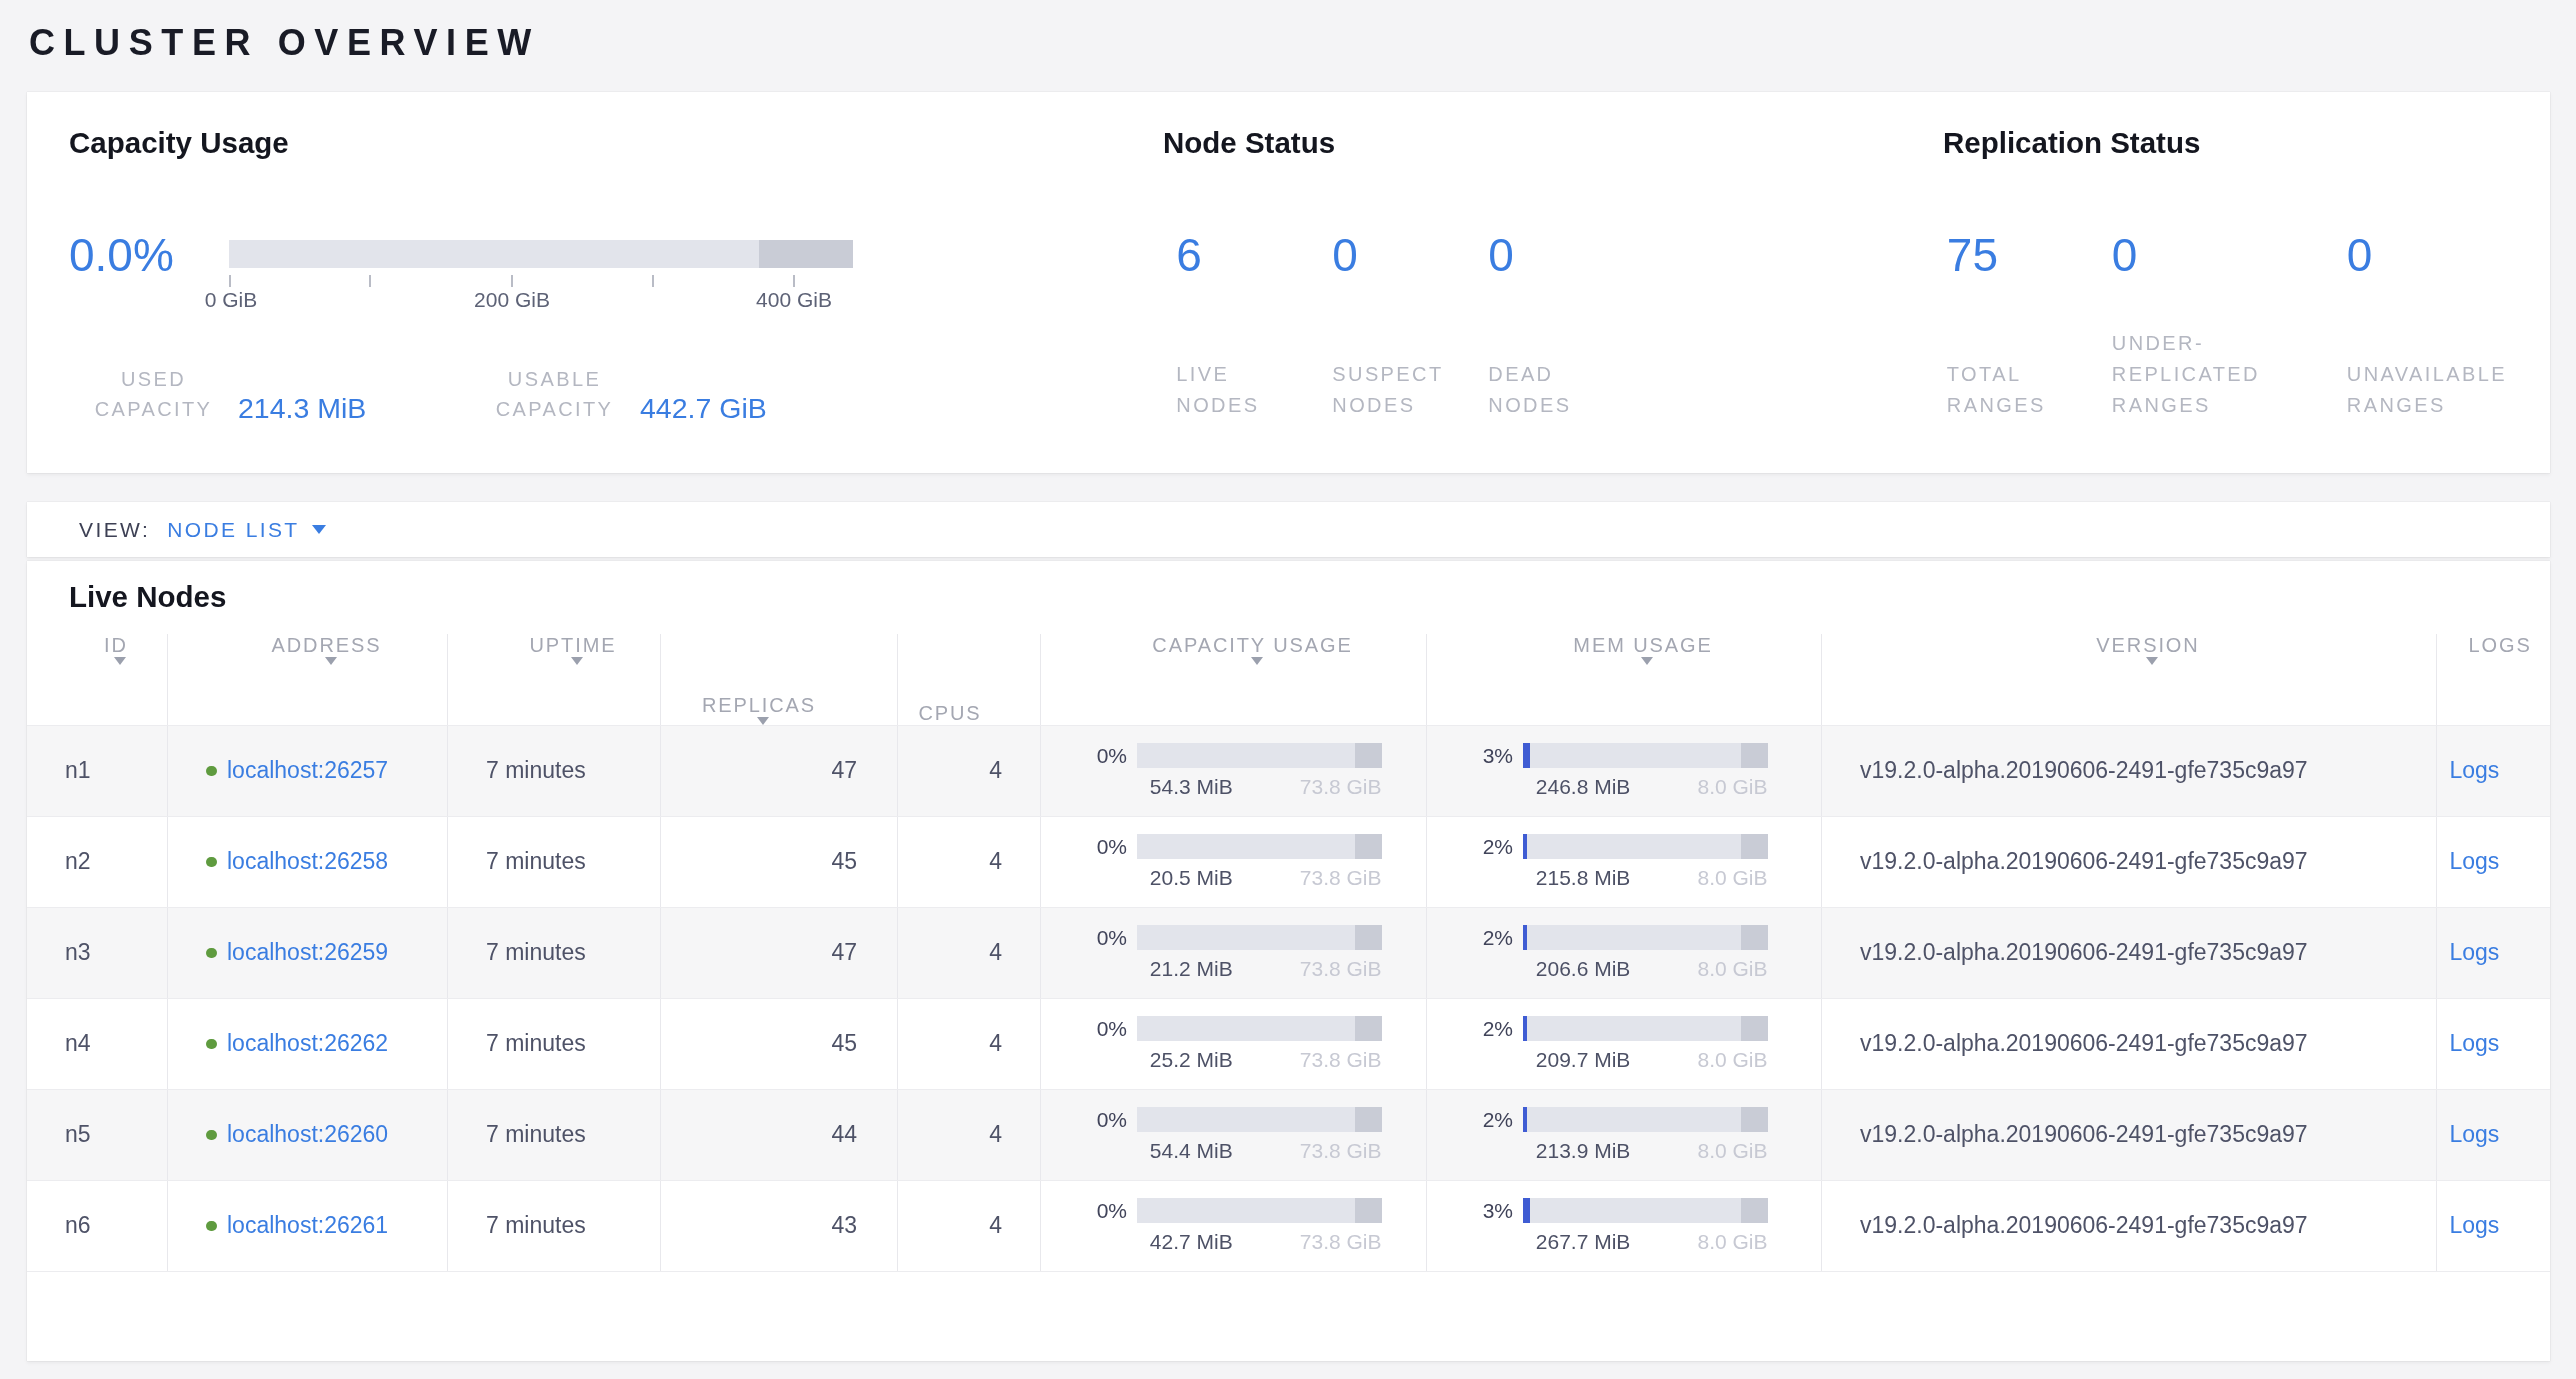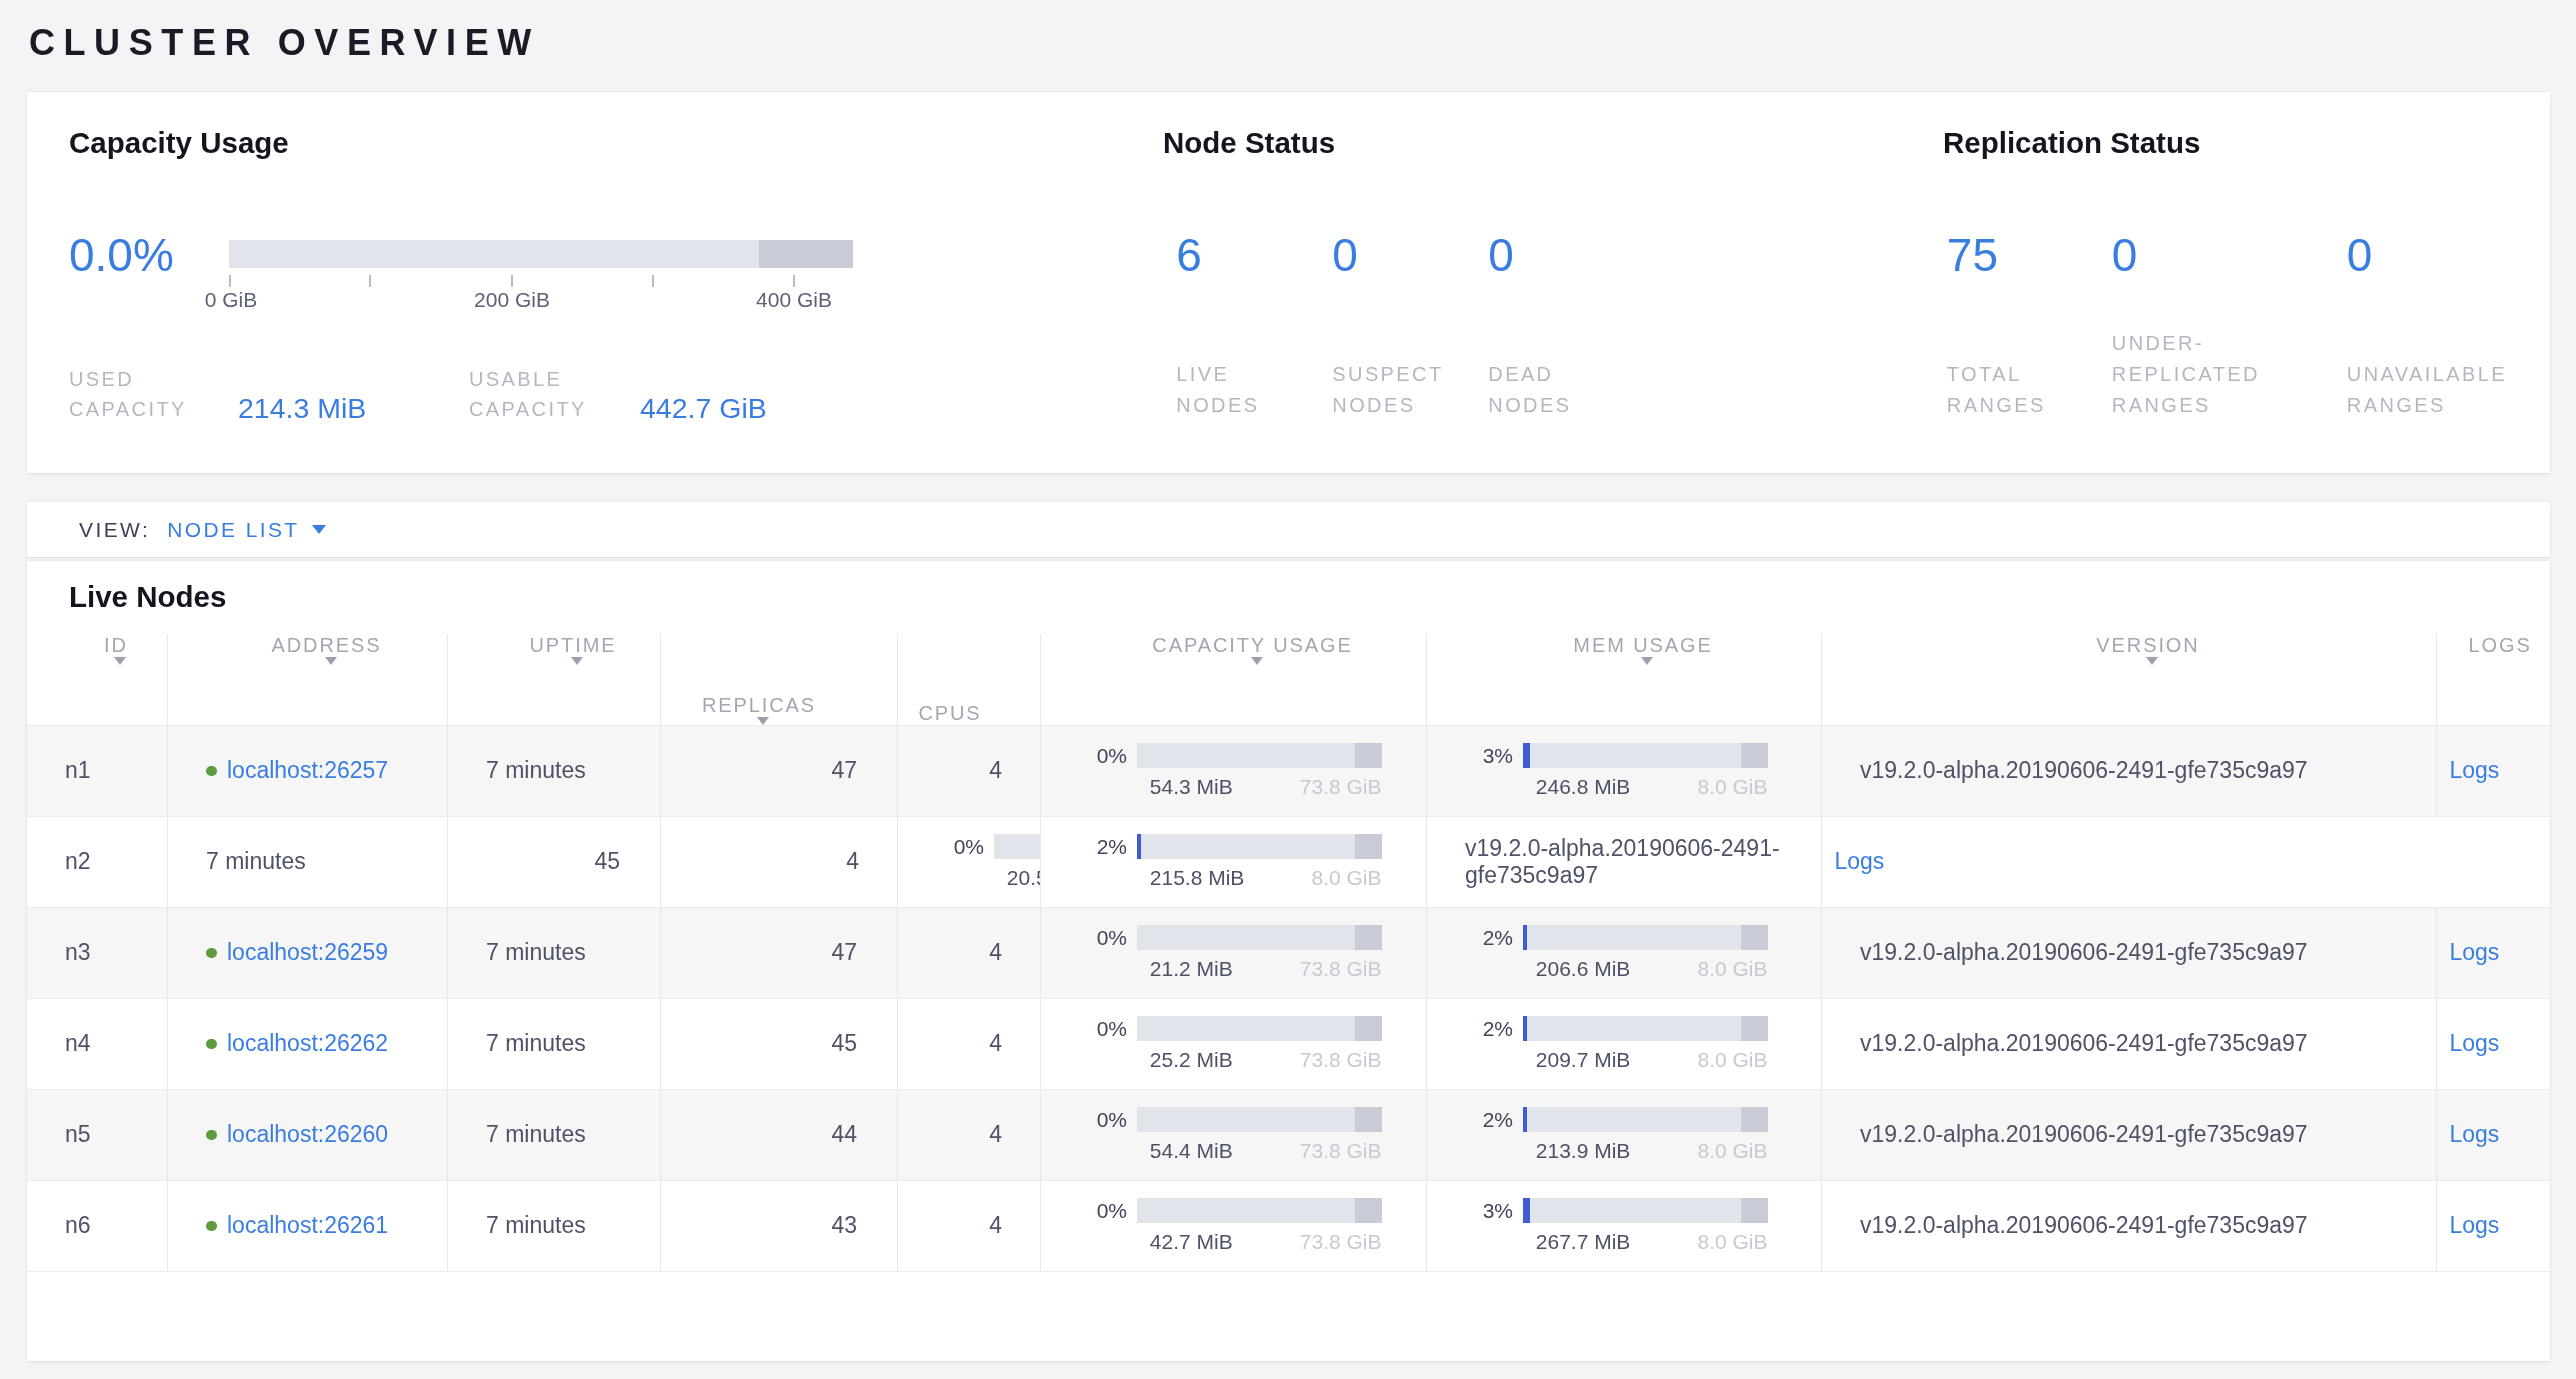--- a/index.html
+++ b/index.html
@@ -26,21 +26,21 @@
     color:#3a7de1; }
   .cap-bar { position:absolute; left:202px; top:148px; width:624px; height:28.5px;
     background:#e2e4eb; }
   .cap-bar .reserved { position:absolute; right:0; top:0; bottom:0; width:15%;
     background:#c9ccd6; }
   .cap-bar .fill { position:absolute; left:0; top:0; bottom:0; background:#3f5cd3; }
   .tick { position:absolute; top:183px; width:1.9px; height:12.4px; background:#b9bcc6; }
   .axis-label { position:absolute; top:196px; transform:translateX(-50%);
     font-size:21px; color:#5d6276; white-space:nowrap; }
 
-  .cap-stats { position:absolute; left:42px; bottom:49px; display:flex; }
+  .cap-stats { position:absolute; left:42px; bottom:49px; display:flex;text-align:center; }
   .cap-stat { display:flex; align-items:flex-end; }
   .cap-stat .slabel { font-size:20px; letter-spacing:2.4px; color:#b4b7c1;
     line-height:30px; }
   .cap-stat .sval { font-size:28.5px; color:#3a7de1; line-height:32px; margin-bottom:0; }
   .cap-stat1 { width:400px; }
   .cap-stat1 .slabel { width:169px; }
   .cap-stat2 .slabel { width:171px; }
 
   .bignums { position:absolute; top:139px; display:flex; }
   .bignum { font-size:46px; line-height:49px; color:#3a7de1; }
@@ -257,20 +257,24 @@
           </div>
         </div>
       <div class="cell pad-l">v19.2.0-alpha.20190606-2491-gfe735c9a97</div>
       <div class="cell c-logs">
           <a class="link">Logs</a>
         </div>
     </div>
 
     <div class="trow data">
       <div class="cell pad-l">n2</div>
+      <div class="cell pad-l">
+          <span class="dot"></span>
+          <a class="link">localhost:26258</a>
+        </div>
       <div class="cell pad-l">7 minutes</div>
       <div class="cell num c-repl">45</div>
       <div class="cell num c-cpus">4</div>
       <div class="cell pad-l">
           <div class="usage">
             <span class="pct">0%</span>
             <div class="barcol">
               <div class="bar">
                 <div class="reserved"></div>
                 <div class="fill" style="width: 0%;"></div>

